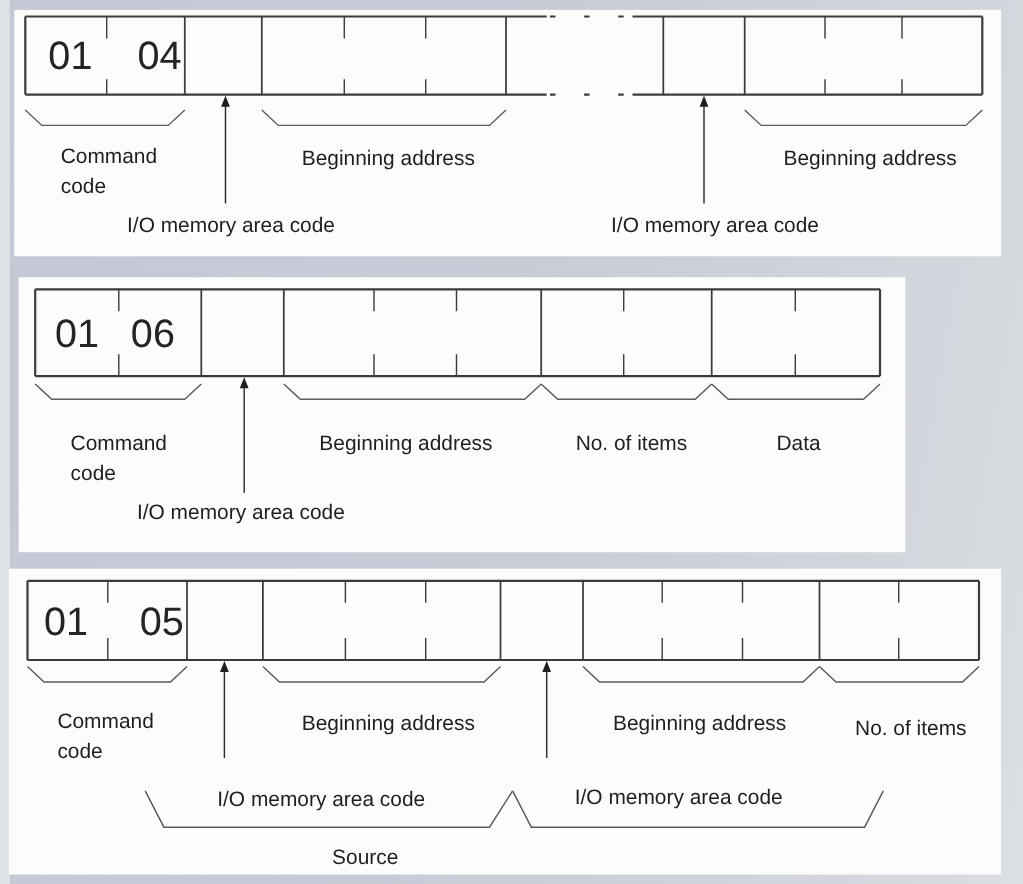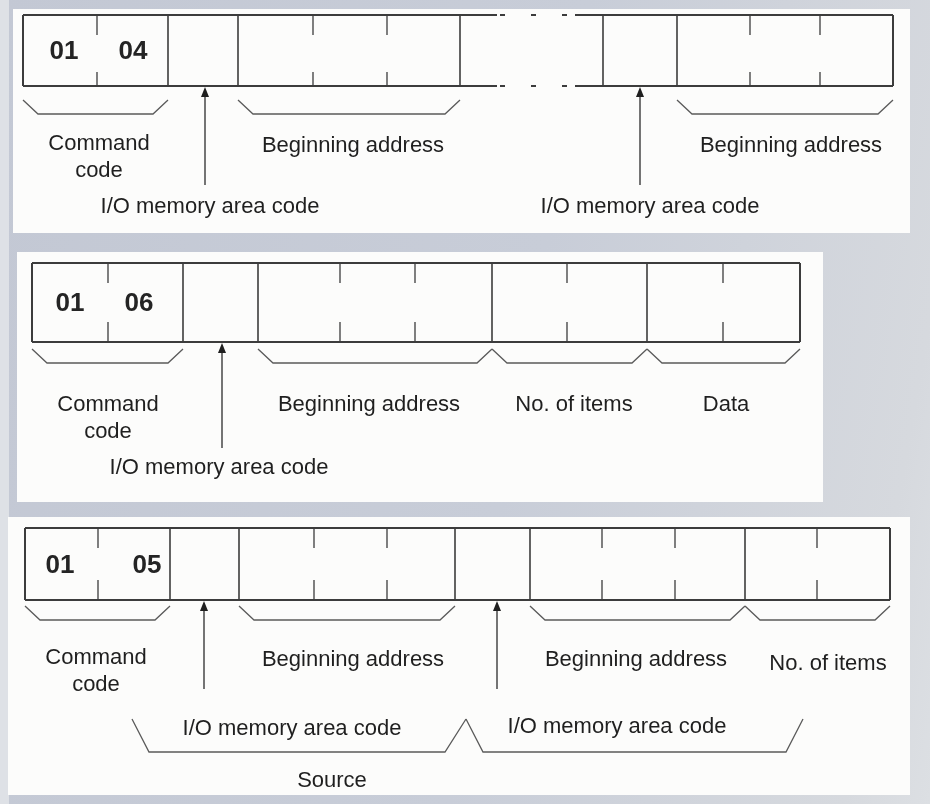--- a/index.html
+++ b/index.html
@@ -18,33 +18,31 @@
     background:#dee1e6;
   }
   .panel{
     position:absolute;background:#fcfcfb;
   }
   .panel svg{position:absolute;left:0;top:0;}
   .lbl{
     position:absolute;
     transform:translateX(-50%);
     white-space:nowrap;
-    text-align:center;
     color:#1f1f1f;
-    font-size:22px;
+    font-size:19px;
     line-height:27px;
   }
   .num{
     position:absolute;
     transform:translateX(-50%);
     white-space:nowrap;
     color:#242424;
-    font-size:26px;
+    font-size:36px;
     line-height:31px;
-    font-weight:bold;
   }
   .box-line{stroke:#3c3c3c;fill:none;}
   .brace{stroke:#5a5a5a;fill:none;stroke-width:1.3;}
   .arrow-line{stroke:#2b2b2b;stroke-width:1.3;}
   .arrow-head{fill:#1f1f1f;stroke:none;}
 </style>
 </head>
 <body>
 
 <div class="canvas">
@@ -73,21 +71,21 @@
       <g>
         <line class="arrow-line" x1="192" y1="85" x2="192" y2="176"></line>
         <polygon class="arrow-head" points="188,88 192,78 196,88"></polygon>
       </g>
       <g>
         <line class="arrow-line" x1="627" y1="85" x2="627" y2="176"></line>
         <polygon class="arrow-head" points="623,88 627,78 631,88"></polygon>
       </g>
     </svg>
     <div class="num" style="left:51px;top:26px;">01</div>
-    <div class="num" style="left:120px;top:26px;">04</div>
+    <div class="num" style="left:132px;top:26px;">04</div>
     <div class="lbl" style="left:86px;top:120px;">
       <div>Command</div>
       <div>code</div>
     </div>
     <div class="lbl" style="left:340px;top:122px;">Beginning address</div>
     <div class="lbl" style="left:197px;top:183px;">I/O memory area code</div>
     <div class="lbl" style="left:637px;top:183px;">I/O memory area code</div>
     <div class="lbl" style="left:778px;top:122px;">Beginning address</div>
   </section>
 

